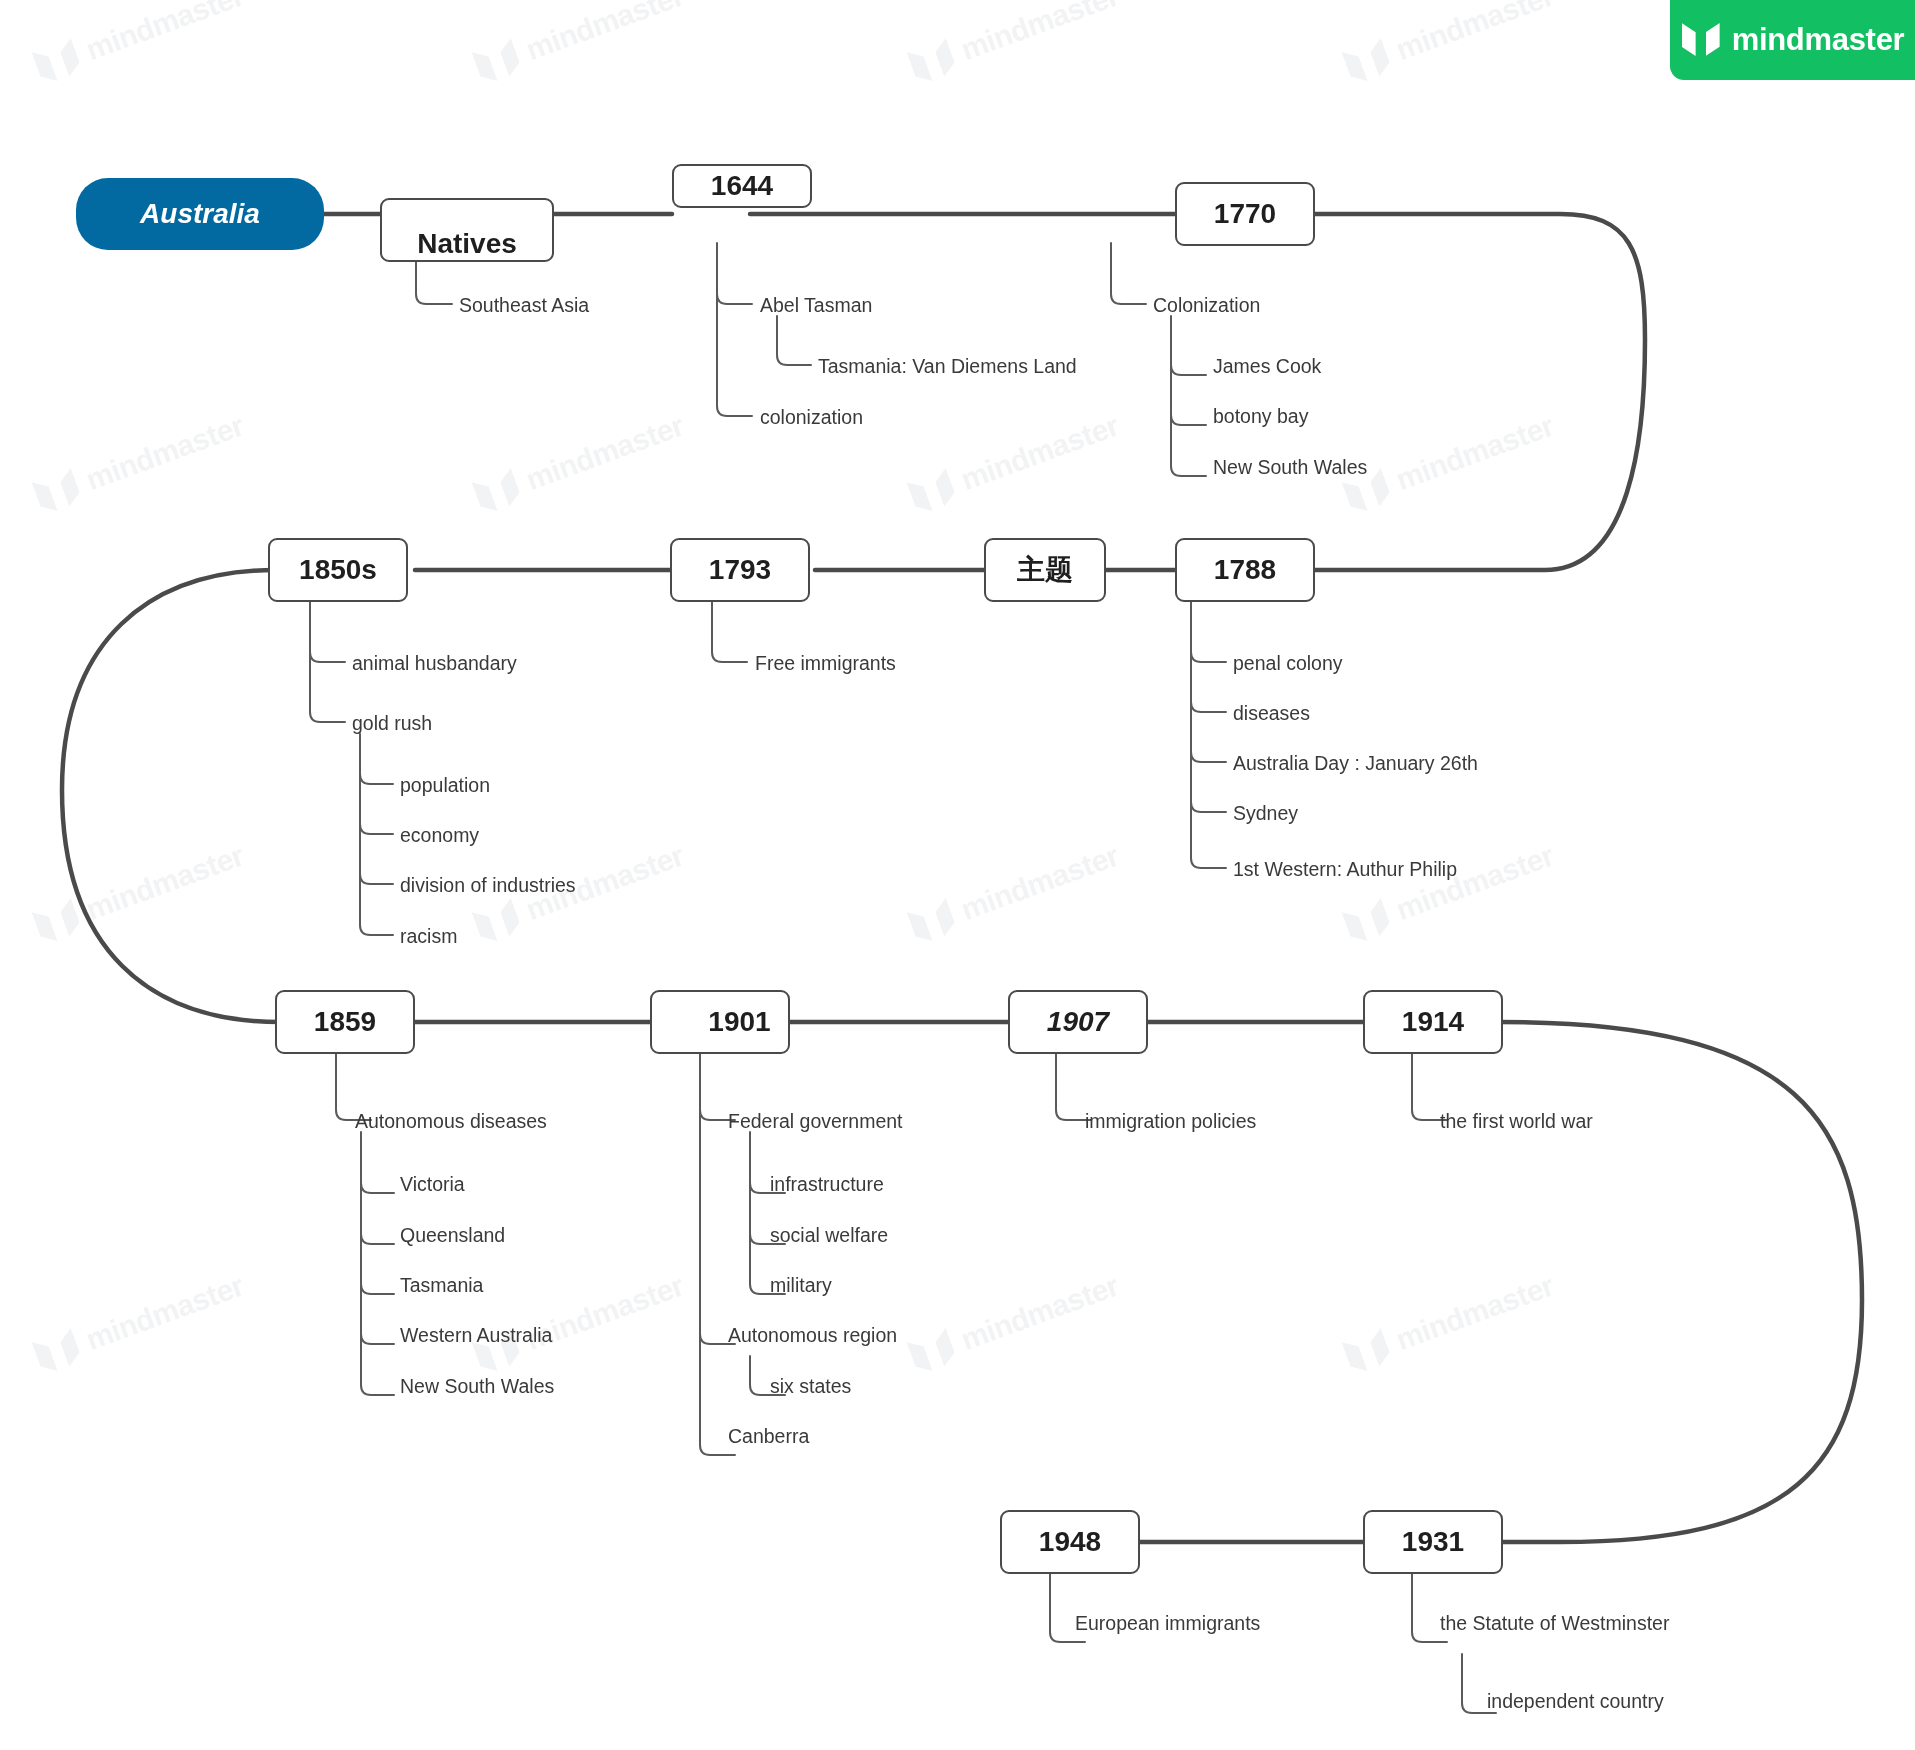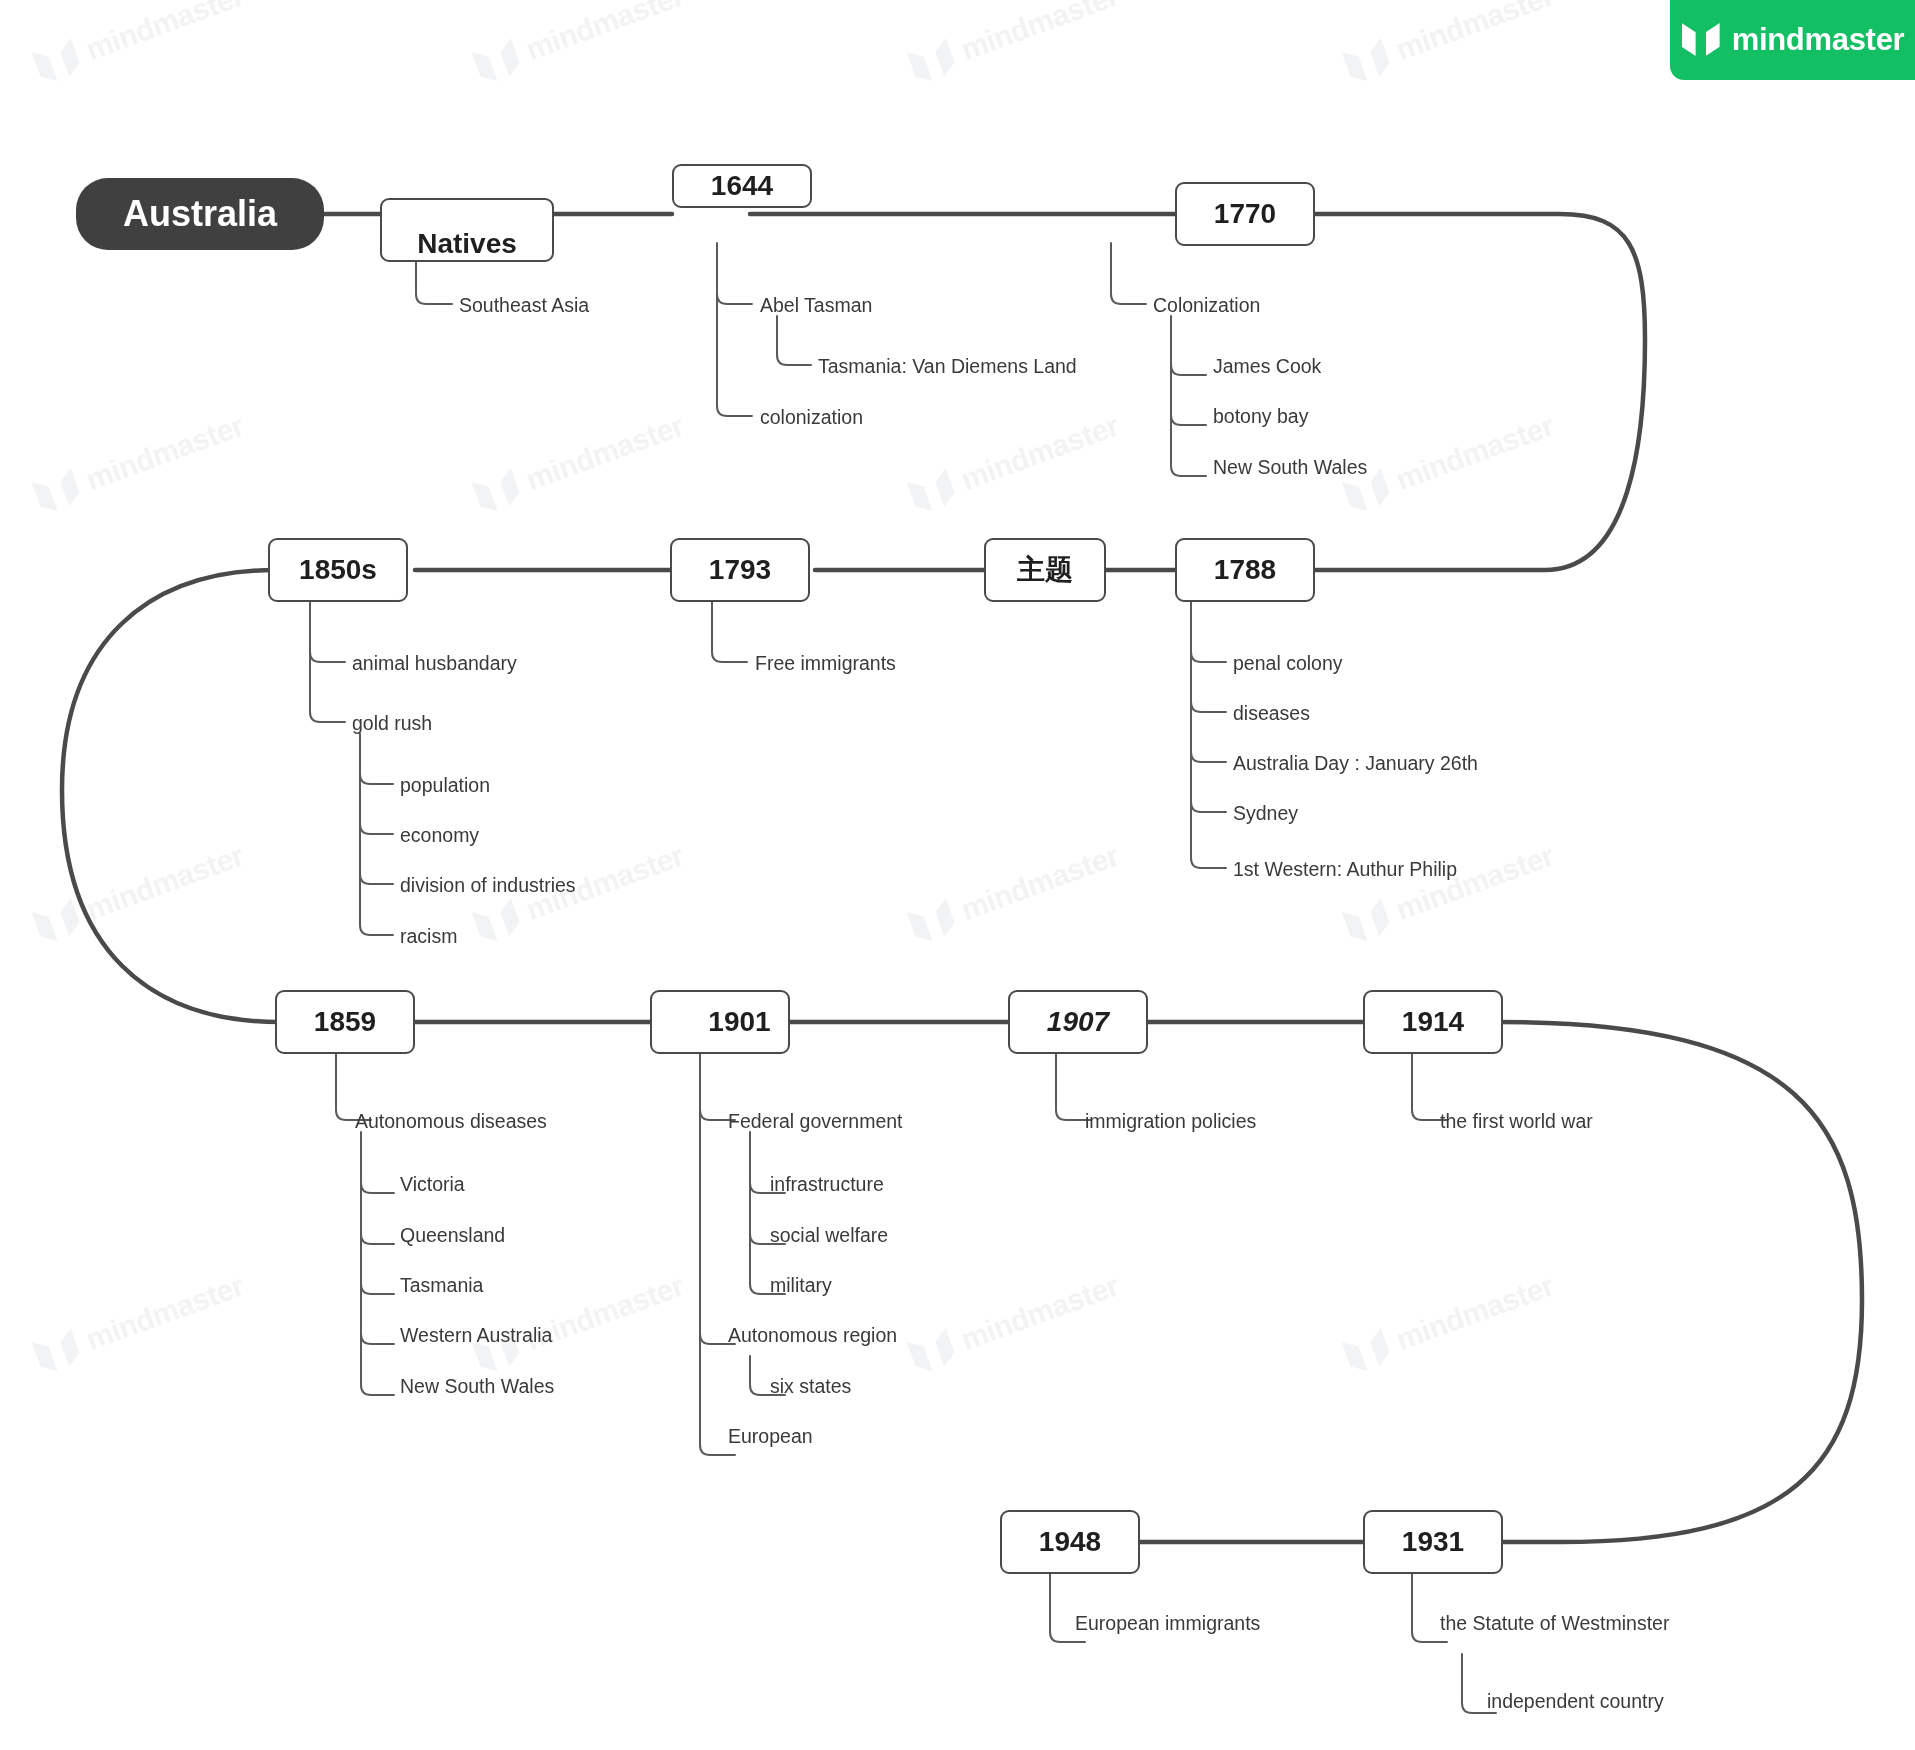--- a/index.html
+++ b/index.html
@@ -74,22 +74,22 @@
     background:#fff;
     border:2.5px solid #4a4a4a;
     border-radius:9px;
     display:flex;align-items:center;justify-content:center;
     font-weight:bold;
     color:#1f1f1f;
     font-size:28px;
     white-space:nowrap;
   }
   .node.root{
-    background:#404040;border:none;border-radius:32px;
-    color:#fff;font-size:36px;
+    background:#0369a1;border:none;border-radius:32px;
+    color:#fff;font-size:28px;font-style:italic;
   }
 
   
   .leaf{
     position:absolute;z-index:3;
     font-size:19.5px;
     color:#3a3a3a;
     white-space:nowrap;
     line-height:1;
   }
@@ -352,21 +352,21 @@
 <div class="leaf" style="left:400px;top:1276px;">Tasmania</div>
 <div class="leaf" style="left:400px;top:1326px;">Western Australia</div>
 <div class="leaf" style="left:400px;top:1377px;">New South Wales</div>
 
 <div class="leaf" style="left:728px;top:1112px;">Federal government</div>
 <div class="leaf" style="left:770px;top:1175px;">infrastructure</div>
 <div class="leaf" style="left:770px;top:1226px;">social welfare</div>
 <div class="leaf" style="left:770px;top:1276px;">military</div>
 <div class="leaf" style="left:728px;top:1326px;">Autonomous region</div>
 <div class="leaf" style="left:770px;top:1377px;">six states</div>
-<div class="leaf" style="left:728px;top:1427px;">European</div>
+<div class="leaf" style="left:728px;top:1427px;">Canberra</div>
 
 <div class="leaf" style="left:1085px;top:1112px;">immigration policies</div>
 
 <div class="leaf" style="left:1440px;top:1112px;">the first world war</div>
 
 <div class="leaf" style="left:1075px;top:1614px;">European immigrants</div>
 
 <div class="leaf" style="left:1440px;top:1614px;">the Statute of Westminster</div>
 <div class="leaf" style="left:1487px;top:1692px;">independent country</div>
 

